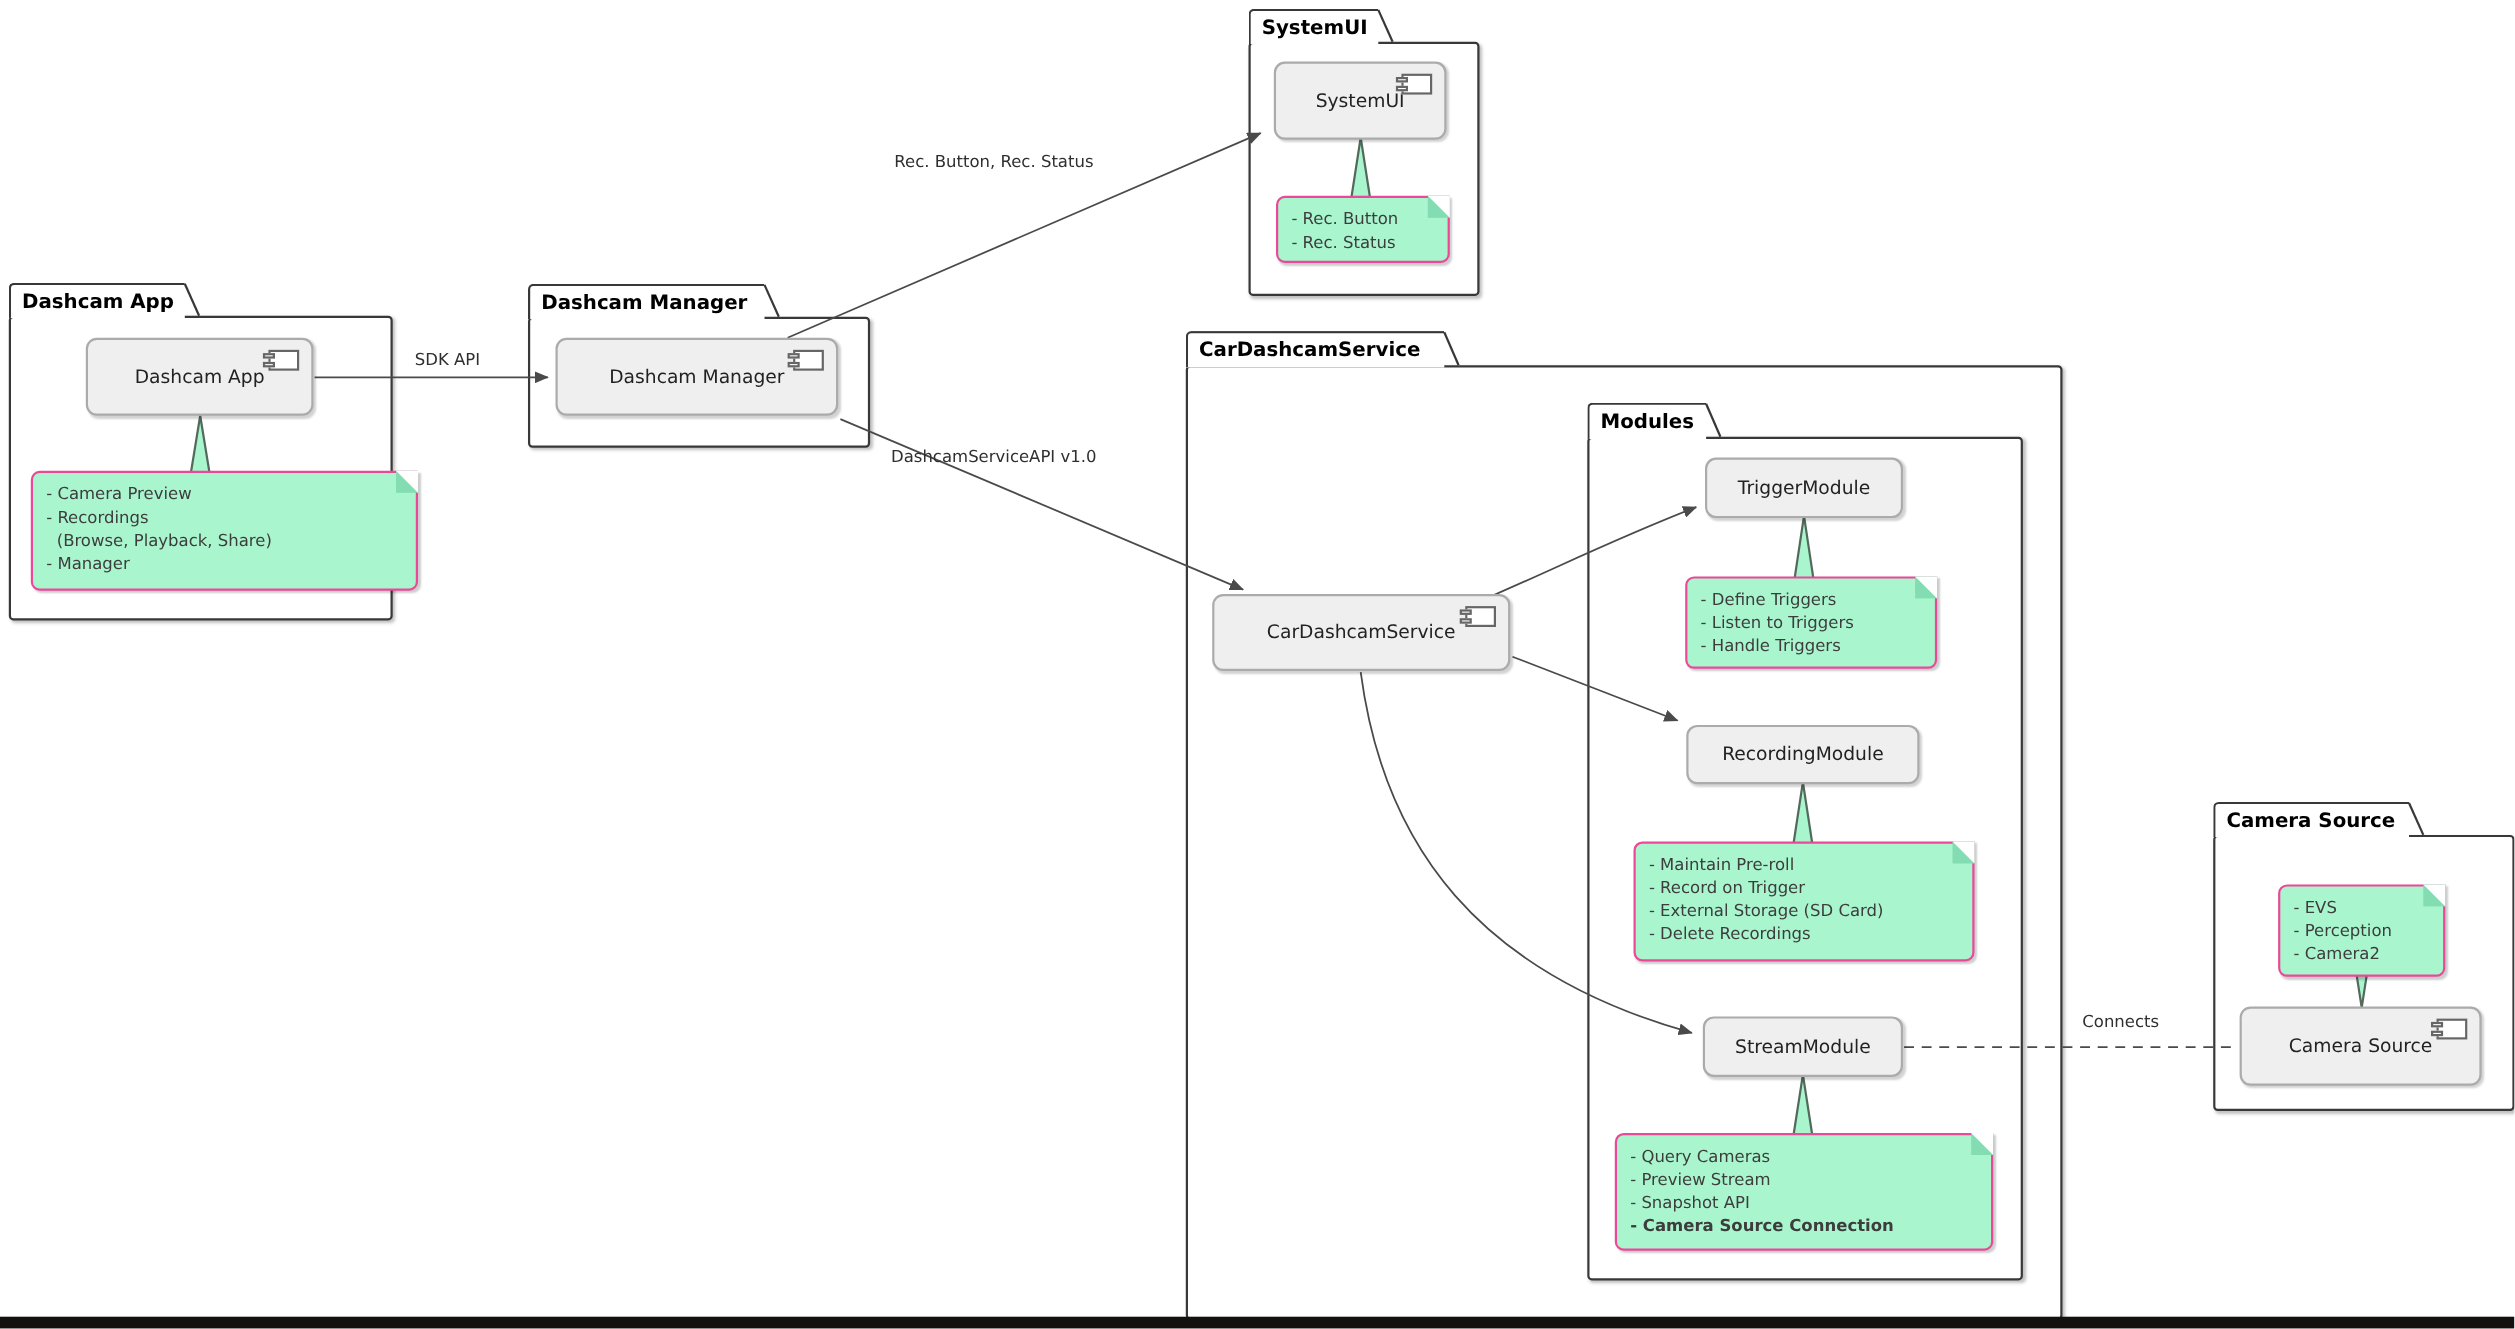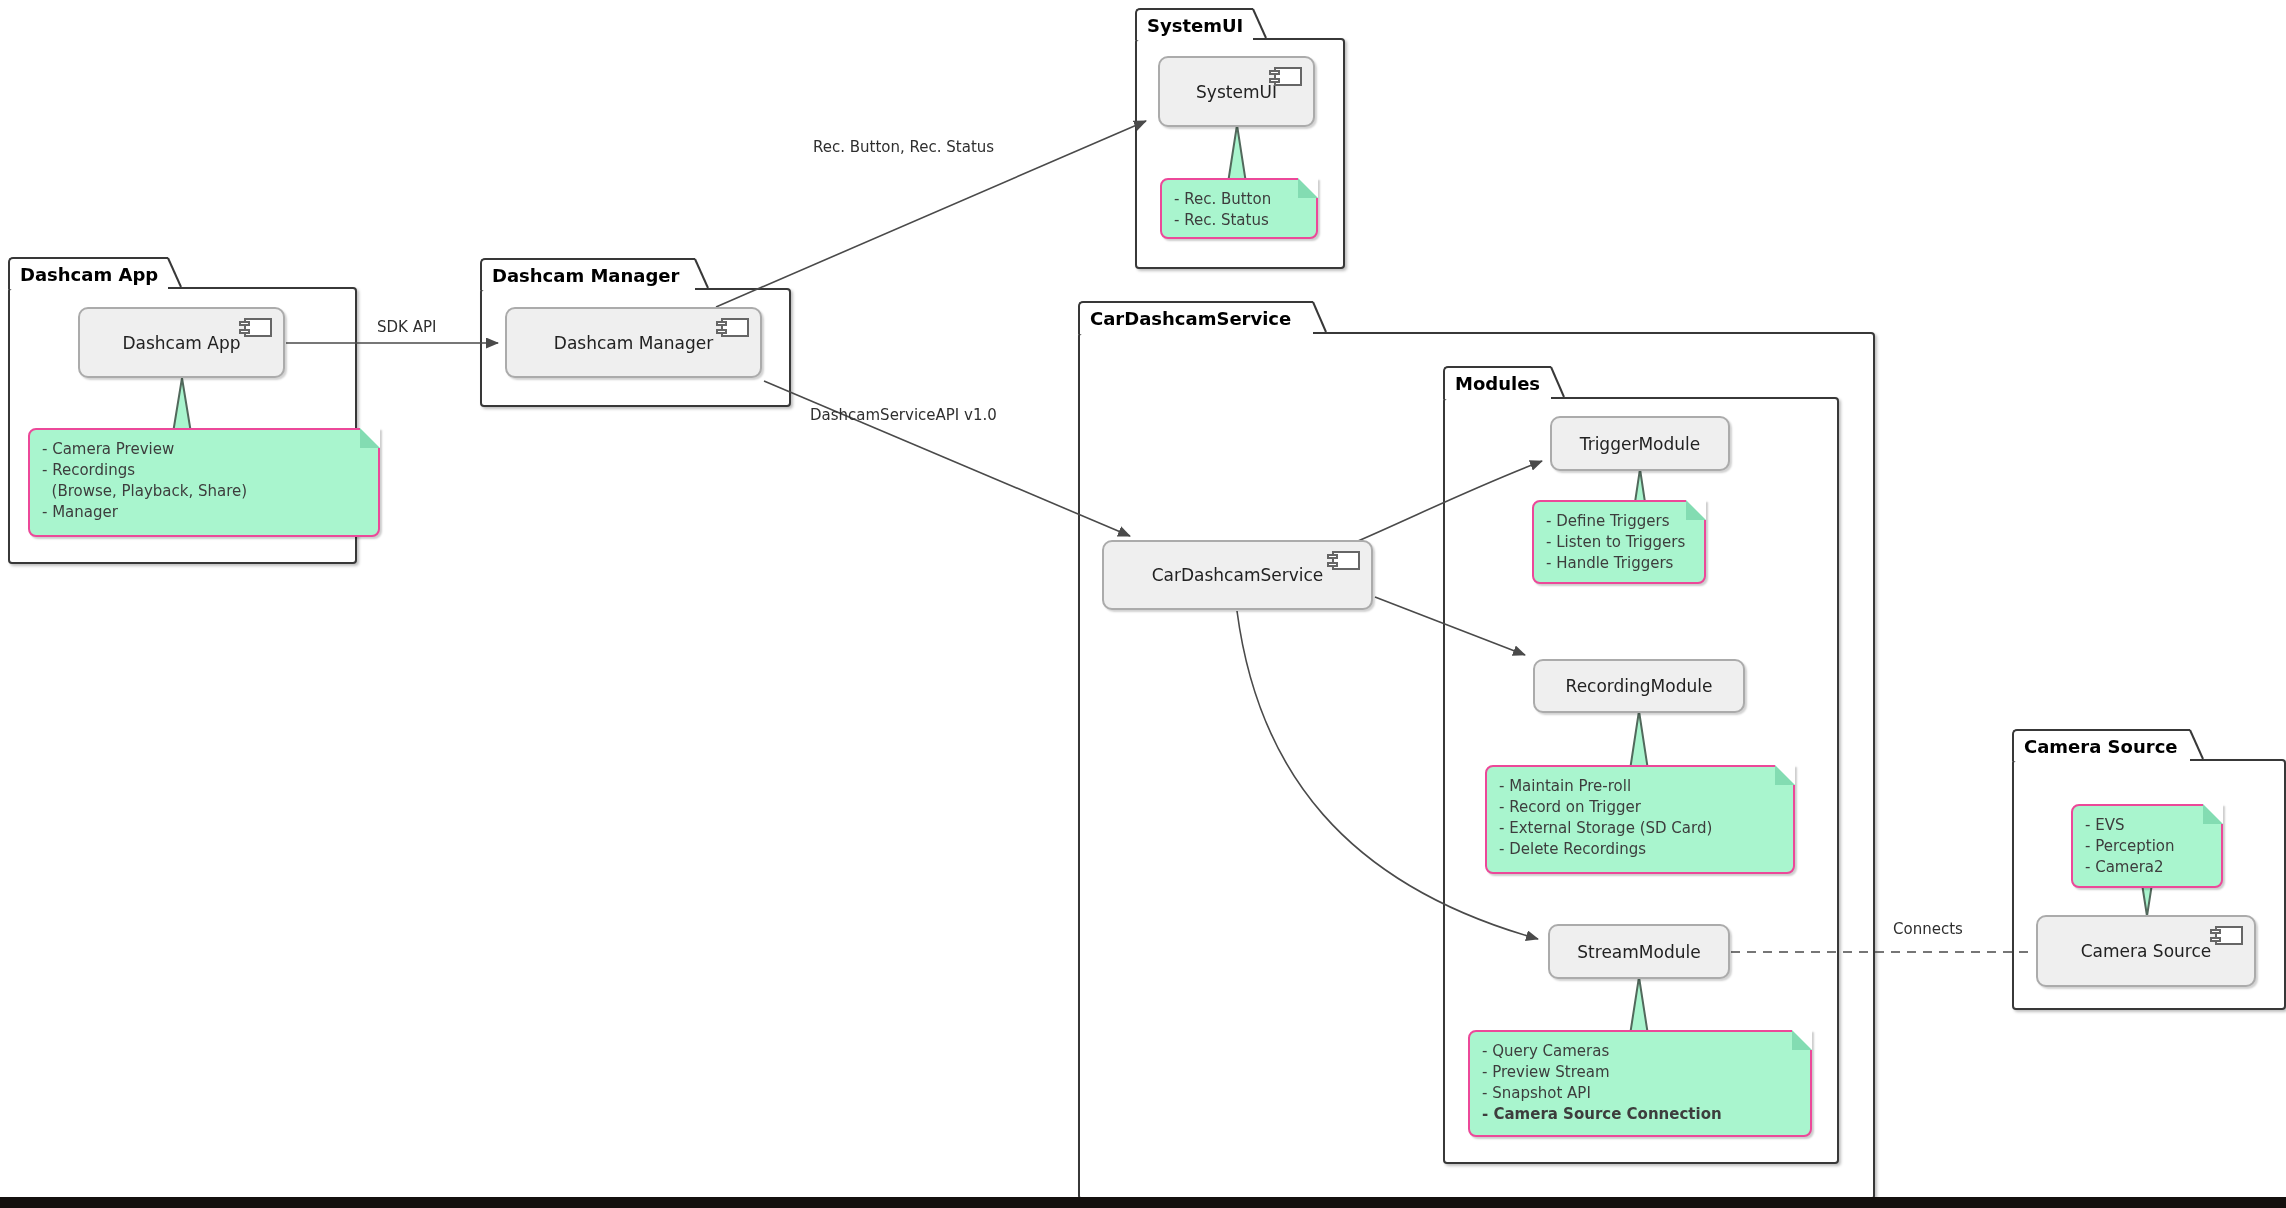--- a/index.html
+++ b/index.html
@@ -143,21 +143,21 @@
     <div class="note-line">- Recordings</div>
     <div class="note-line">  (Browse, Playback, Share)</div>
     <div class="note-line">- Manager</div>
   </div>
 
   <div class="note" style="left:1160px;top:178px;width:158px;height:61px;">
     <div class="note-line">- Rec. Button</div>
     <div class="note-line">- Rec. Status</div>
   </div>
 
-  <div class="note" style="left:1532px;top:500px;width:174px;height:84px;">
+  <div class="note" style="left:1532px;top:524px;width:229px;height:84px;">
     <div class="note-line">- Define Triggers</div>
     <div class="note-line">- Listen to Triggers</div>
     <div class="note-line">- Handle Triggers</div>
   </div>
 
   <div class="note" style="left:1485px;top:765px;width:310px;height:109px;">
     <div class="note-line">- Maintain Pre-roll</div>
     <div class="note-line">- Record on Trigger</div>
     <div class="note-line">- External Storage (SD Card)</div>
     <div class="note-line">- Delete Recordings</div>

